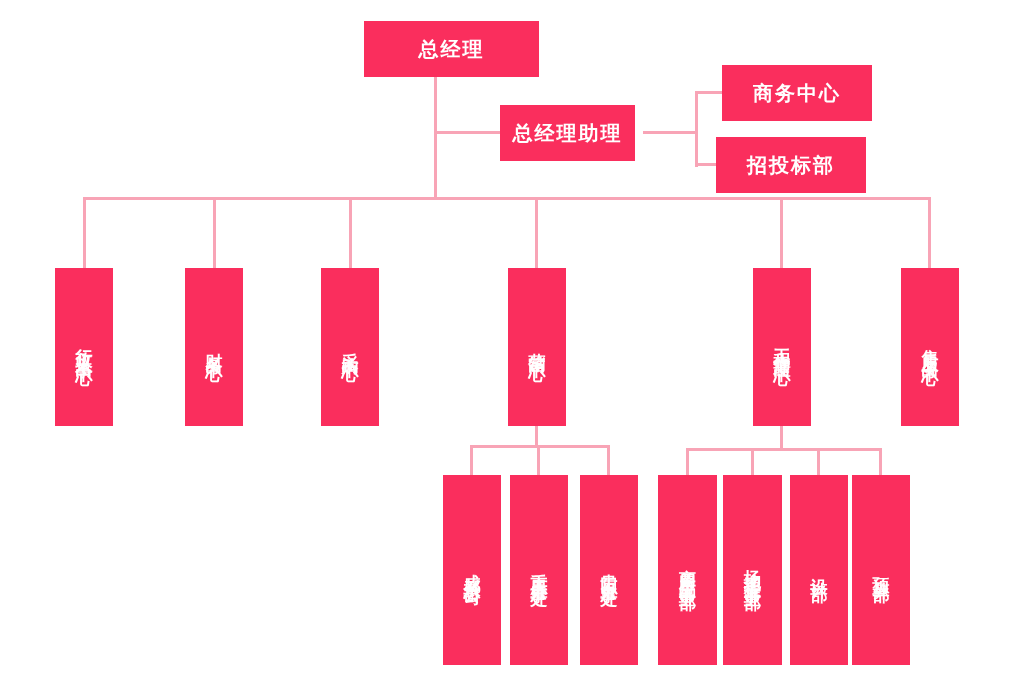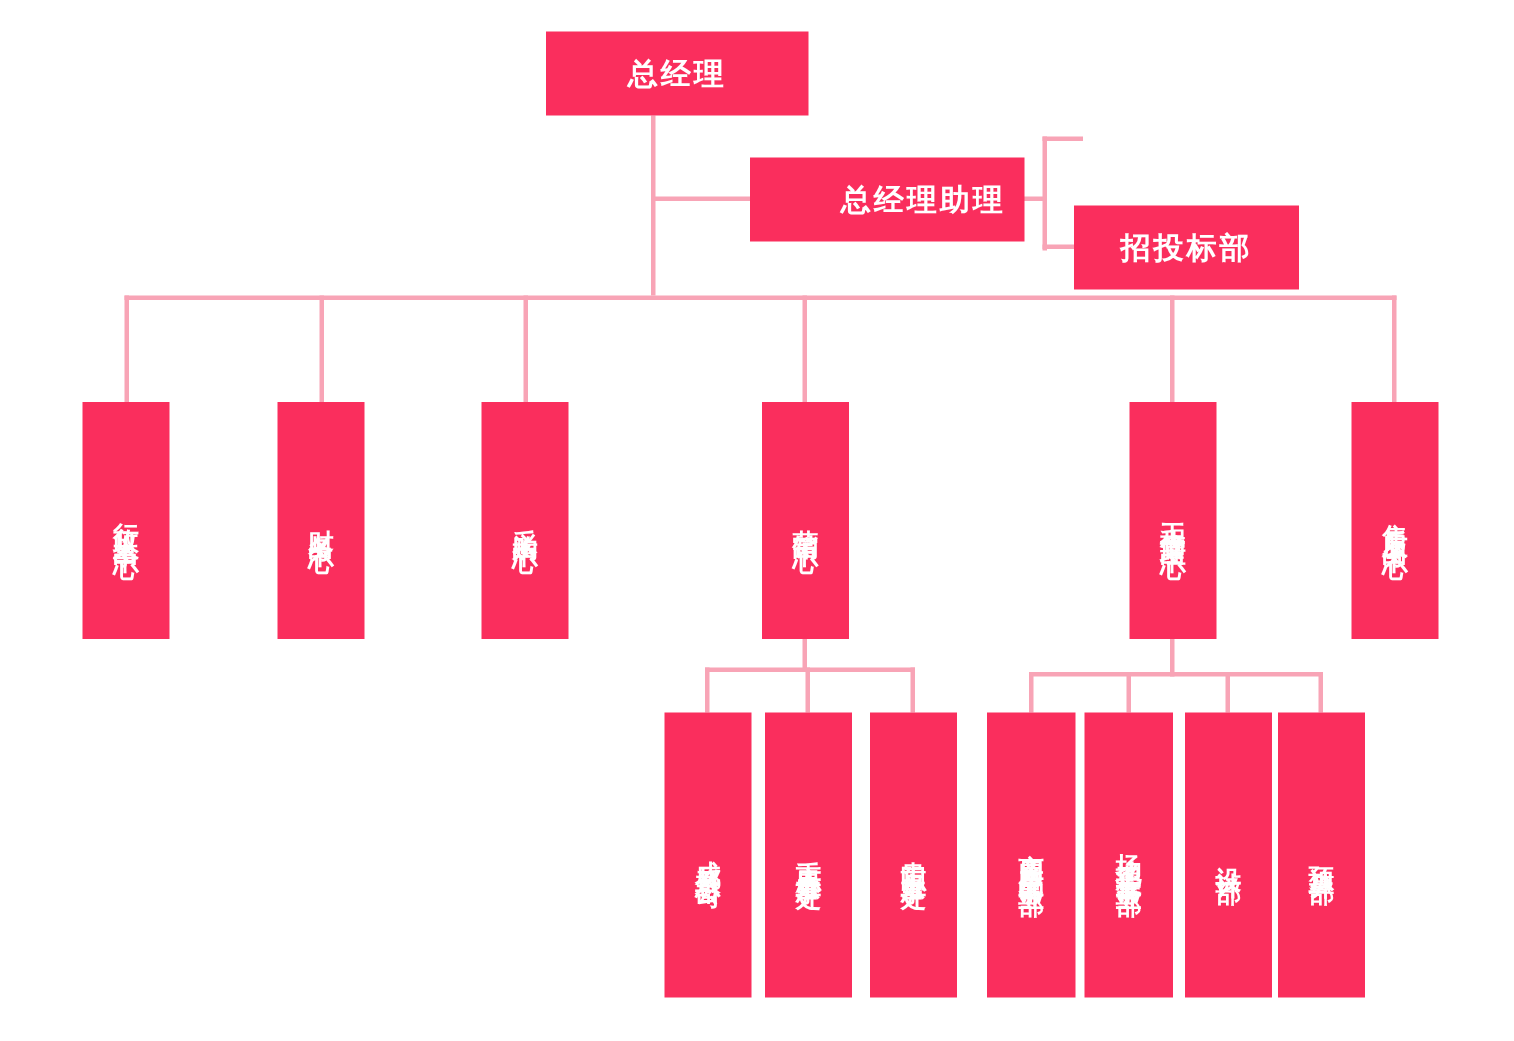--- a/index.html
+++ b/index.html
@@ -68,22 +68,25 @@
   <div class="line" style="left:780px;top:426px;width:3px;height:25px;"></div>
   <div class="line" style="left:686px;top:448px;width:196px;height:3px;"></div>
   <div class="line" style="left:686px;top:448px;width:3px;height:27px;"></div>
   <div class="line" style="left:751px;top:448px;width:3px;height:27px;"></div>
   <div class="line" style="left:817px;top:448px;width:3px;height:27px;"></div>
   <div class="line" style="left:879px;top:448px;width:3px;height:27px;"></div>
 
   <div class="box horiz" style="left:364px;top:21px;width:175px;height:56px;">
     <span>总经理</span>
   </div>
-  <div class="box horiz" style="left:500px;top:105px;width:135px;height:56px;padding-left:48px;">
+  <div class="box horiz" style="left:500px;top:105px;width:135px;height:56px;">
     <span>总经理助理</span>
+  </div>
+  <div class="box horiz" style="left:722px;top:65px;width:150px;height:56px;">
+    <span>商务中心</span>
   </div>
   <div class="box horiz" style="left:716px;top:137px;width:150px;height:56px;">
     <span>招投标部</span>
   </div>
 
   <div class="box vert" style="left:55px;top:268px;width:58px;height:158px;">
     <span>行政人事中心</span>
   </div>
   <div class="box vert" style="left:185px;top:268px;width:58px;height:158px;">
     <span>财务中心</span>

